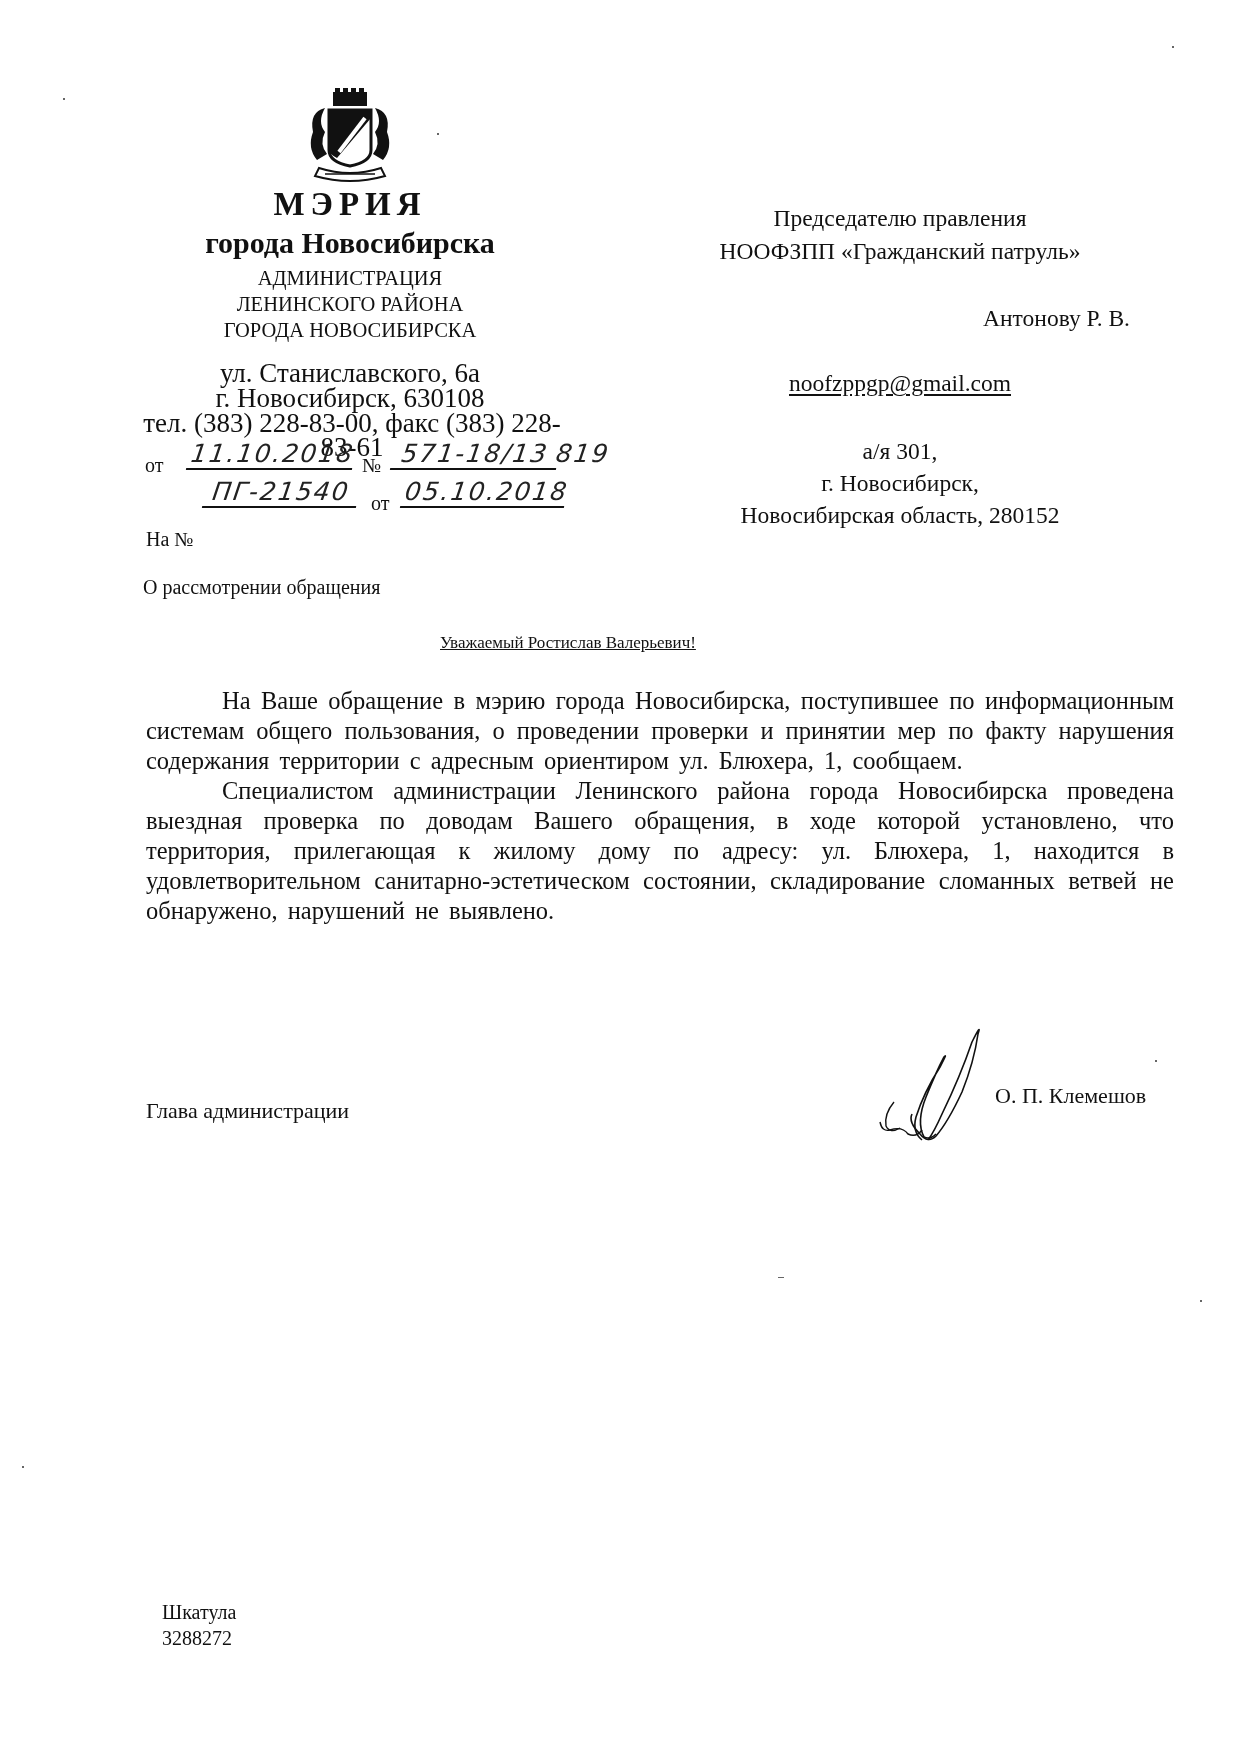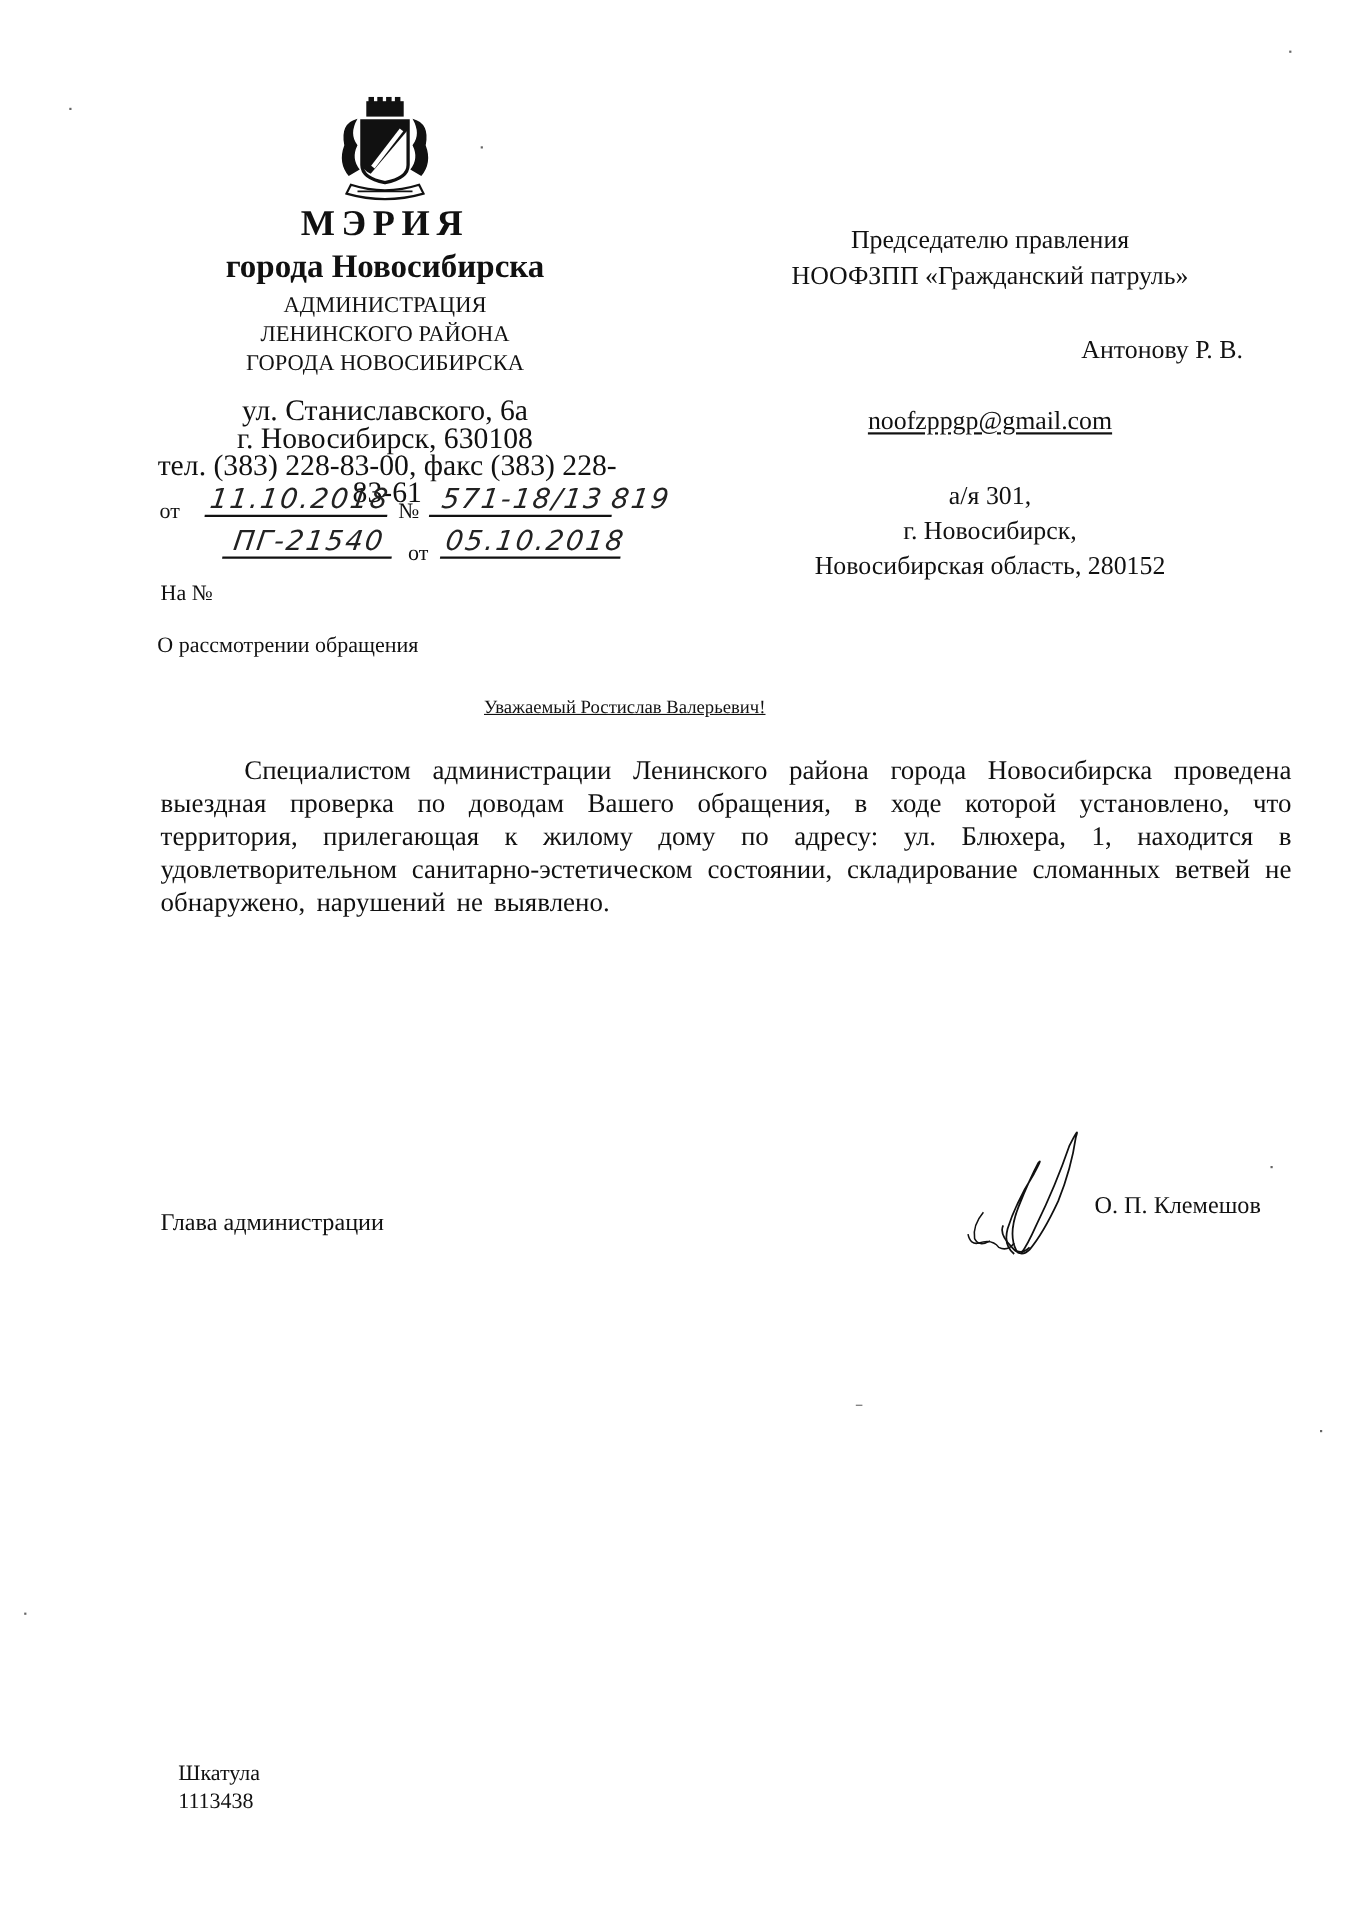--- a/index.html
+++ b/index.html
@@ -124,36 +124,37 @@
 <div id="rcpt3" class="abs center rcpt">Антонову Р. В.</div>
 <div id="rcpt-email" class="abs center rcpt">noofzppgp@gmail.com</div>
 <div id="rcpt4" class="abs center rcpt">а/я 301,</div>
 <div id="rcpt5" class="abs center rcpt">г. Новосибирск,</div>
 <div id="rcpt6" class="abs center rcpt">Новосибирская область, 280152</div>
 
 <div id="subject" class="abs">О рассмотрении обращения</div>
 <div id="greeting" class="abs">Уважаемый Ростислав Валерьевич!</div>
 
 <div id="body-text" class="abs">
+  <p>На Ваше обращение в мэрию города Новосибирска, поступившее по информационным системам общего пользования, о проведении проверки и принятии мер по факту нарушения содержания территории с адресным ориентиром ул. Блюхера, 1, сообщаем.</p>
   <p>Специалистом администрации Ленинского района города Новосибирска проведена выездная проверка по доводам Вашего обращения, в ходе которой установлено, что территория, прилегающая к жилому дому по адресу: ул. Блюхера, 1, находится в удовлетворительном санитарно-эстетическом состоянии, складирование сломанных ветвей не обнаружено, нарушений не выявлено.</p>
 </div>
 
 <div id="sign-title" class="abs">Глава администрации</div>
 <div id="signature" class="abs">
   <svg width="120" height="125" viewBox="0 0 120 125">
     <path d="M50 118 Q40 110 44 95 Q52 70 68 45 Q76 30 72 35 Q64 50 54 75 Q44 100 52 115 Q58 118 64 112" fill="none" stroke="#111" stroke-width="1.6"></path>
     <path d="M56 118 Q62 110 70 92 Q88 55 100 20 Q110 0 106 12 Q102 40 90 70 Q76 100 64 114 Q56 122 48 112 Q36 100 40 92" fill="none" stroke="#111" stroke-width="1.6"></path>
     <path d="M8 100 Q10 110 18 108 Q30 104 36 112 Q44 116 50 108" fill="none" stroke="#111" stroke-width="1.4"></path>
     <path d="M22 80 Q12 92 14 104 Q18 112 28 106" fill="none" stroke="#111" stroke-width="1.4"></path>
   </svg>
 </div>
 <div id="sign-name" class="abs">О. П. Клемешов</div>
 
 <div id="footer1" class="abs">Шкатула</div>
-<div id="footer2" class="abs">1113438</div>
+<div id="footer2" class="abs">3288272</div>
 
 <div class="speck" style="left:63px;top:98px;"></div>
 <div class="speck" style="left:1172px;top:46px;"></div>
 <div class="speck" style="left:437px;top:133px;"></div>
 <div class="speck" style="left:1155px;top:1060px;"></div>
 <div class="speck" style="left:778px;top:1277px;width:6px;height:1px;"></div>
 <div class="speck" style="left:1200px;top:1300px;"></div>
 <div class="speck" style="left:22px;top:1466px;"></div>
 
 </body></html>

